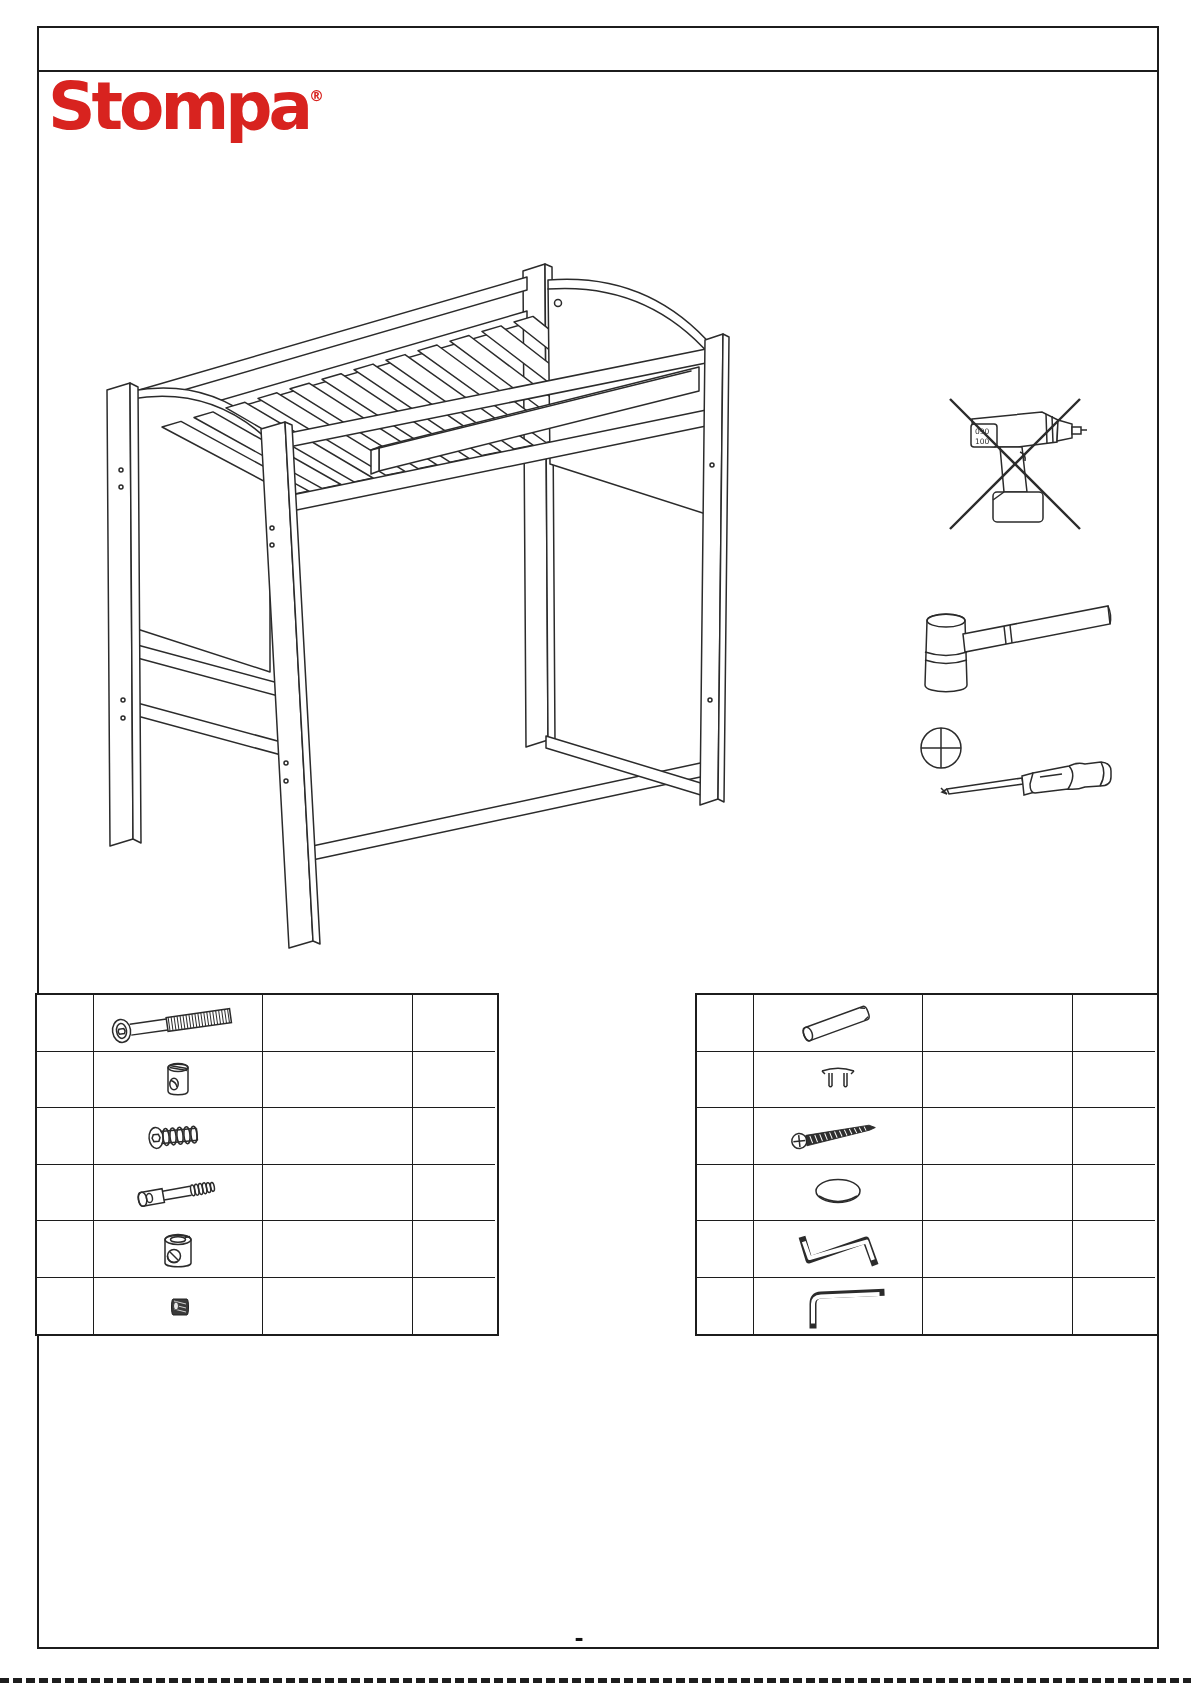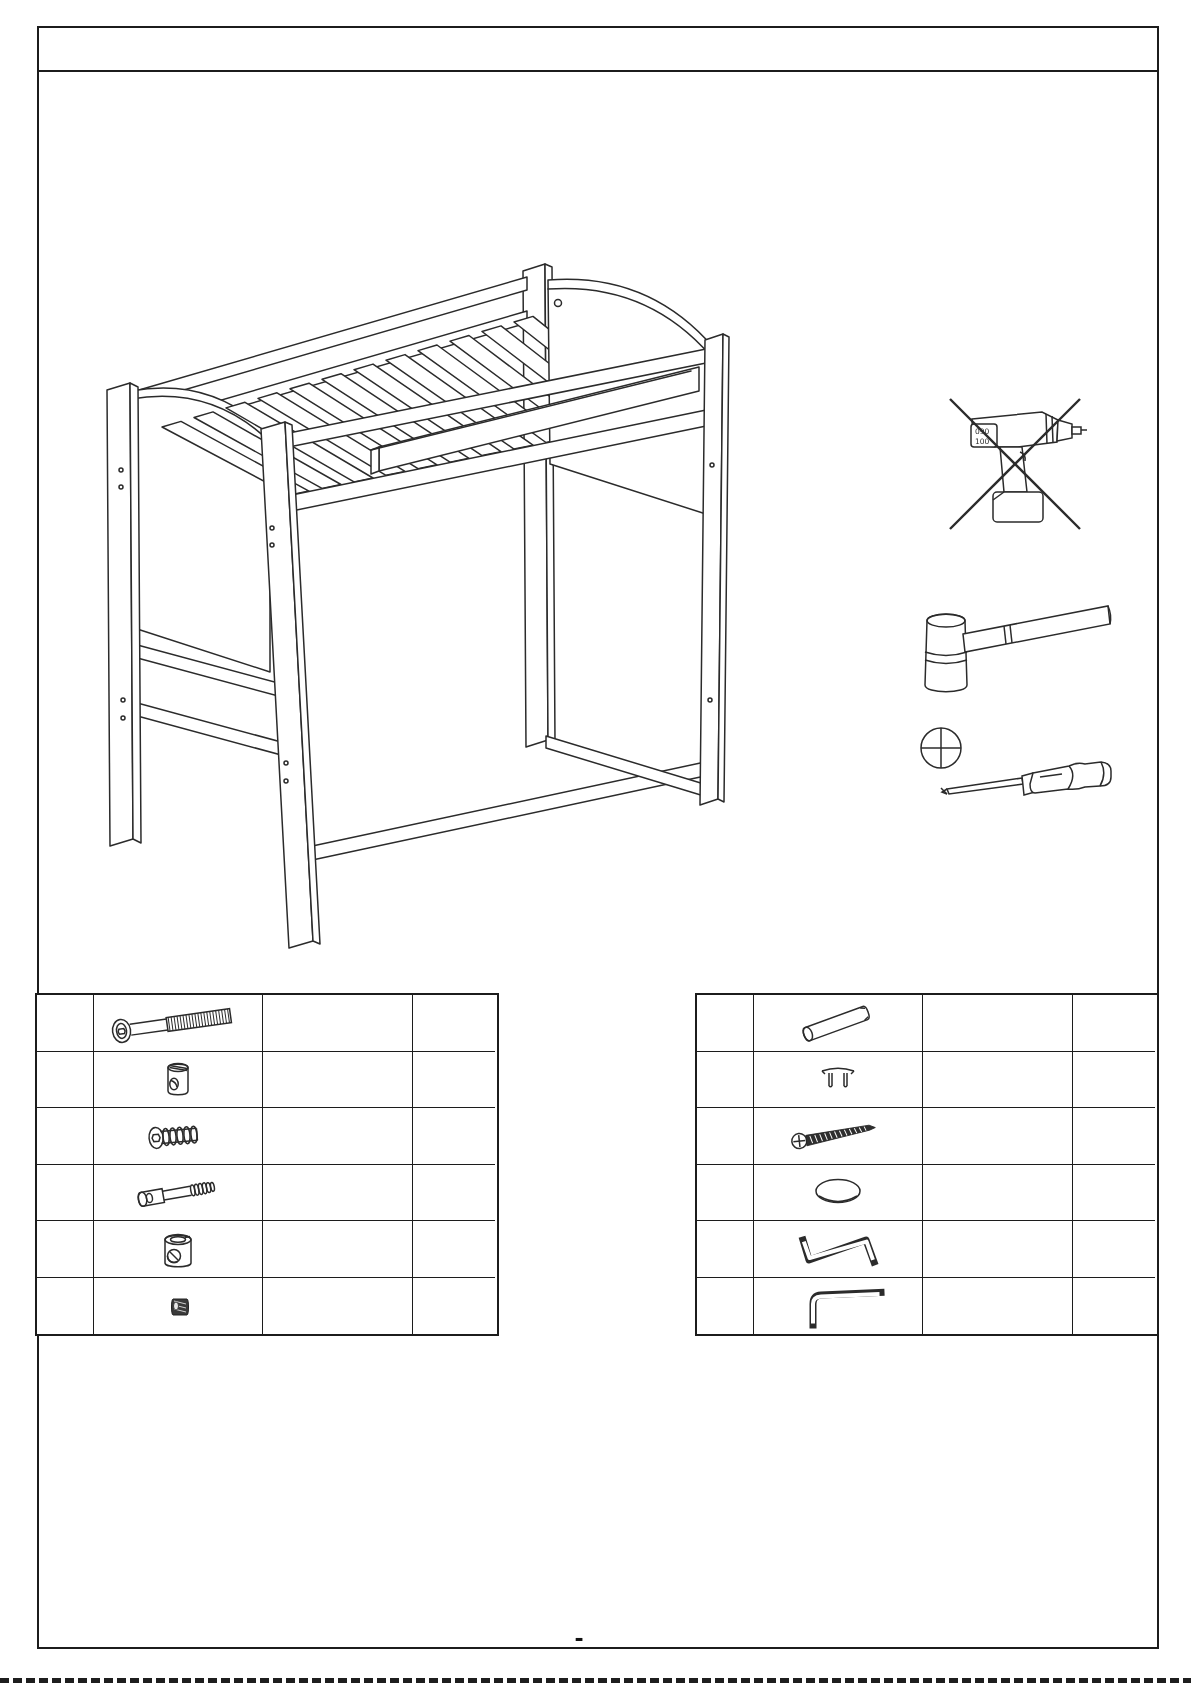--- a/index.html
+++ b/index.html
@@ -30,20 +30,21 @@
   .inkw{stroke:#2b2b2b;fill:#ffffff;stroke-width:1.5;}
   text.tiny{font-family:"DejaVu Sans",sans-serif;font-size:7.5px;fill:#2b2b2b;}
 </style>
 </head>
 <body>
 
 <div class="abs" id="page-border"></div>
 <div class="abs" id="header-line"></div>
 
 <div class="abs" id="logo-block">
+  <div id="logo-text"><span>Stompa</span><span id="logo-reg">®</span></div>
 </div>
 
 <svg class="abs" id="art" viewBox="0 0 1191 1685" xmlns="http://www.w3.org/2000/svg">
   <g stroke-linejoin="round" stroke-linecap="round">
 
     <polygon class="inkw" points="523,271 545,264 548,740 526,747"></polygon>
     <polygon class="inkw" points="545,264 552,267 555,743 548,740"></polygon>
 
     <polygon class="inkw" points="139,390 527,277 527,290 139,403"></polygon>
     <polygon class="inkw" points="139,424 527,311 527,323 139,436"></polygon>

